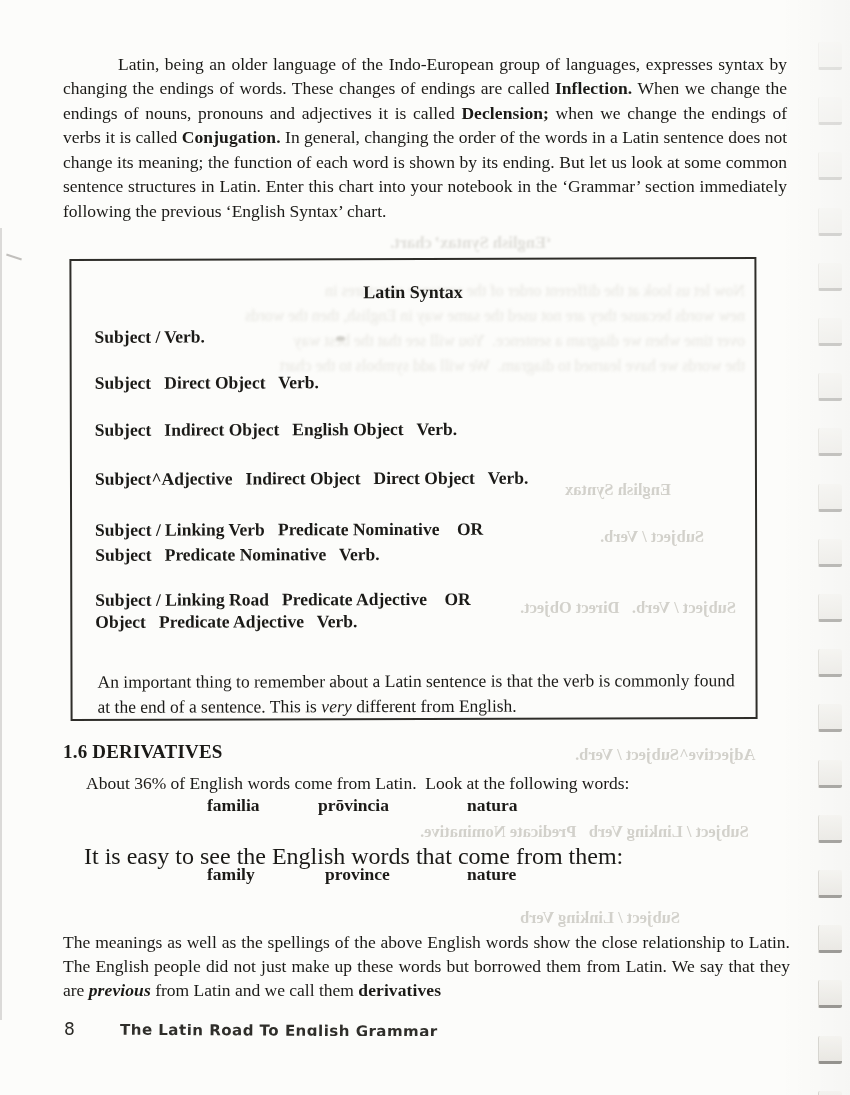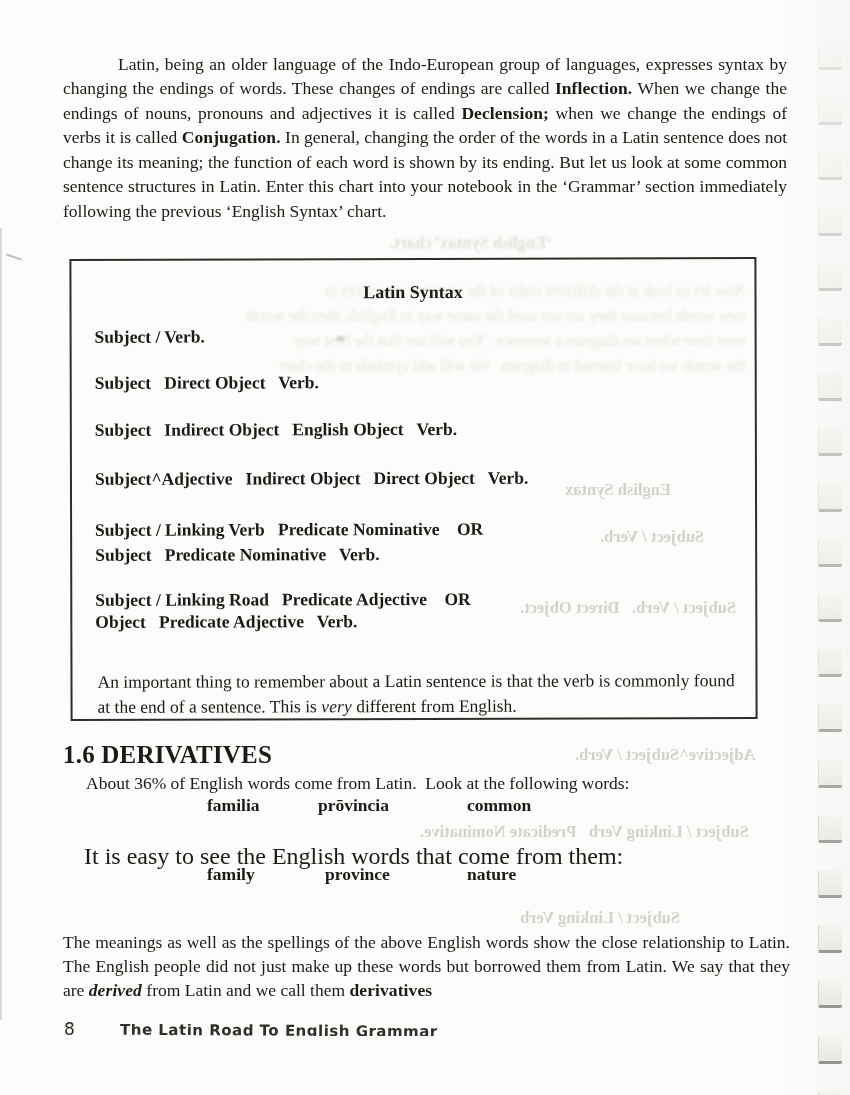--- a/index.html
+++ b/index.html
@@ -40,21 +40,21 @@
   .sx-box{position:absolute;left:70px;top:258px;width:683px;height:458px;
     border:2px solid #2e2d29;transform:rotate(-0.15deg);}
   .sx-title{position:absolute;left:0;right:0;top:22px;text-align:center;
     font-weight:bold;font-size:18px;}
   .sx-line{position:absolute;left:23px;white-space:pre;font-weight:bold;font-size:17.5px;}
   .l0{top:66px}.l1{top:112px}.l2{top:159px}.l3{top:208px}
   .l4{top:259px}.l5{top:284px}.l6{top:329px}.l7{top:351px}
   .sx-note{position:absolute;left:25px;top:391px;width:652px;
     font-size:17.5px;line-height:25px;}
   .deriv-heading{position:absolute;left:63px;top:741px;font-weight:bold;
-    font-size:25px;letter-spacing:.2px;}
+    font-size:19px;letter-spacing:.2px;}
   .d-line1{position:absolute;left:86px;top:773px;font-size:17.5px;white-space:pre;}
   .d-line2{position:absolute;left:84px;top:843px;font-size:24px;}
   .word-row{position:absolute;left:0;top:0;width:702px;height:26px;}
   .row-latin{top:795px}.row-english{top:864px}
   .word-row span{position:absolute;font-weight:bold;font-size:17.5px;}
   .c1{left:207px}.c2{left:318px}.c3{left:467px}.c2b{left:325px}
   .closing{position:absolute;left:63px;top:912px;width:727px;text-align:justify;
     font-size:17.5px;line-height:24.3px;}
   
   .footer-num{position:absolute;left:64px;top:1019px;
@@ -124,31 +124,31 @@
     <div class="sx-line l7">Object   Predicate Adjective   Verb.</div>
     <p class="sx-note"><span>An important thing to remember about a Latin sentence is that the verb is commonly found at the end of a sentence.  This is </span><i>very</i><span> different from English.</span></p>
   </div>
 
   <div class="deriv-heading">1.6 DERIVATIVES</div>
   <div class="d-line1">About 36% of English words come from Latin.  Look at the following words:</div>
 
   <div class="word-row row-latin">
     <span class="c1">familia</span>
     <span class="c2">prōvincia</span>
-    <span class="c3">common</span>
+    <span class="c3">natura</span>
   </div>
 
   <div class="d-line2">It is easy to see the English words that come from them:</div>
 
   <div class="word-row row-english">
     <span class="c1">family</span>
     <span class="c2b">province</span>
     <span class="c3">nature</span>
   </div>
 
-  <p class="closing"><span>The meanings as well as the spellings of the above English words show the close relationship to Latin.  The English people did not just make up these words but borrowed them from Latin.  We say that they are </span><b><i>derived</i></b><span> from Latin and we call them </span><b>derivatives</b></p>
+  <p class="closing"><span>The meanings as well as the spellings of the above English words show the close relationship to Latin.  The English people did not just make up these words but borrowed them from Latin.  We say that they are </span><b><i>previous</i></b><span> from Latin and we call them </span><b>derivatives</b></p>
 
   <div class="footer-num">8</div>
   <div class="footer-title-clip">
     <div class="footer-title">The Latin Road To English Grammar</div>
   </div>
 
 </div>
 
 </body></html>

